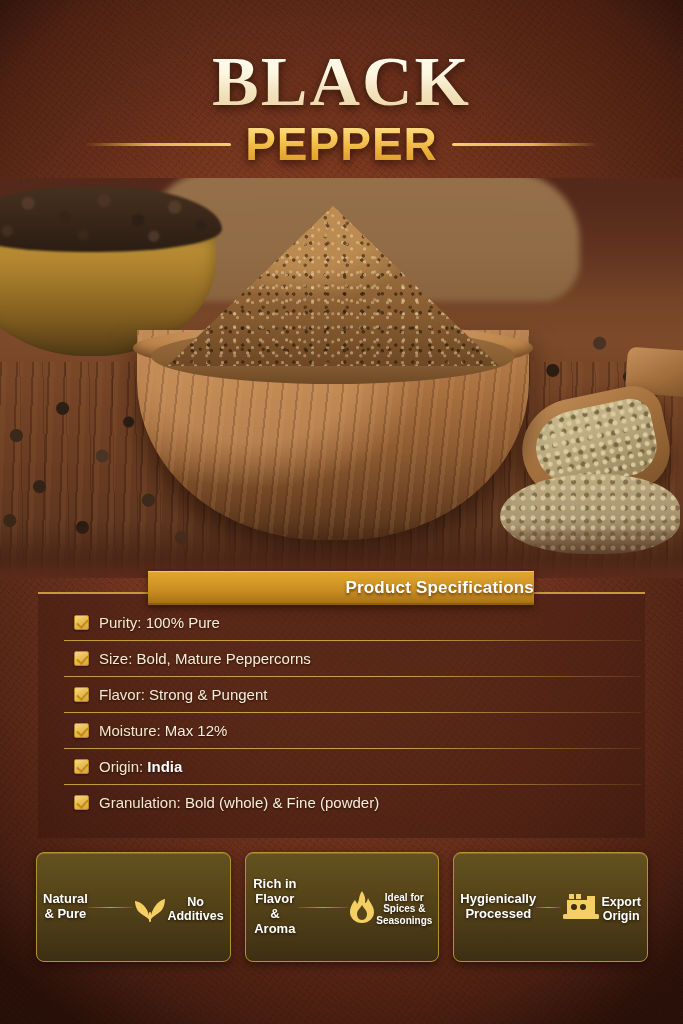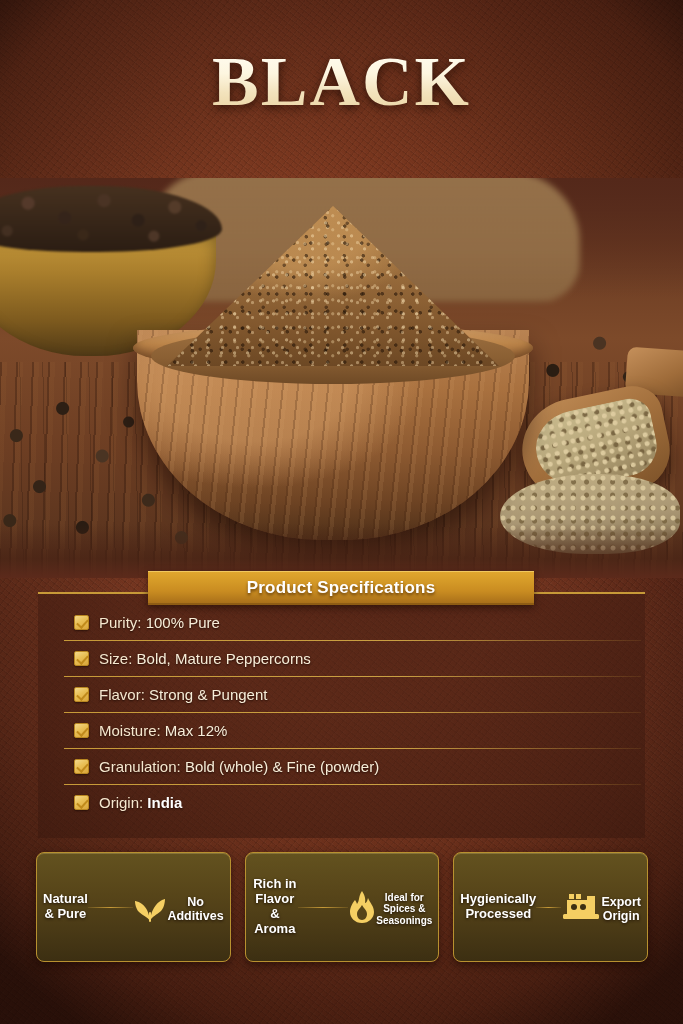--- a/index.html
+++ b/index.html
@@ -245,21 +245,21 @@
   
   .spec-panel{
     position:absolute; left:38px; top:592px; width:607px; height:246px;
     z-index:7;
     border-top:2px solid #c79a38;
     background:linear-gradient(180deg,rgba(70,30,18,.62) 0%,rgba(58,24,14,.52) 100%);
   }
   .spec-banner{
     position:absolute; left:148px; top:571px; width:386px; height:34px;
     z-index:9;
-    display:flex; align-items:center; justify-content:center;
+    display:flex; align-items:center; justify-content:flex-end;
     background:linear-gradient(180deg,#e0a62e 0%,#d59a27 30%,#c98c21 62%,#a9701a 100%);
     border-top:1px solid #f0c860;
     border-bottom:2px solid #8e5c14;
     box-shadow:0 3px 7px rgba(25,8,2,.55);
   }
   .spec-banner-text{
     font-size:17px; font-weight:700; color:#ffffff;
     letter-spacing:.2px;
     text-shadow:0 2px 3px rgba(70,38,4,.75);
   }
@@ -365,20 +365,25 @@
       <div class="powder-grit"></div>
     </div>
 
     <div class="hero-fade-bottom"></div>
   </div>
 
   <div class="bg-vignette"></div>
 
   <div class="title-block">
     <div class="title-main">BLACK</div>
+    <div class="title-rule-row">
+      <div class="title-rule left"></div>
+      <div class="title-sub">PEPPER</div>
+      <div class="title-rule right"></div>
+    </div>
   </div>
 
   <div class="spec-panel">
     <div class="spec-list">
 
       <div class="spec-row">
         <span class="chk"></span>
         <span class="spec-text"><span>Purity:</span> <span class="val">100% Pure</span></span>
       </div>
 
@@ -392,26 +397,26 @@
         <span class="spec-text"><span>Flavor:</span> <span class="val">Strong &amp; Pungent</span></span>
       </div>
 
       <div class="spec-row">
         <span class="chk"></span>
         <span class="spec-text"><span>Moisture:</span> <span class="val">Max 12%</span></span>
       </div>
 
       <div class="spec-row">
         <span class="chk"></span>
+        <span class="spec-text"><span>Origin:</span> <span class="val bold">India</span></span>
+      </div>
+
+      <div class="spec-row">
+        <span class="chk"></span>
         <span class="spec-text"><span>Granulation:</span> <span class="val">Bold (whole) &amp; Fine (powder)</span></span>
-      </div>
-
-      <div class="spec-row">
-        <span class="chk"></span>
-        <span class="spec-text"><span>Origin:</span> <span class="val bold">India</span></span>
       </div>
 
     </div>
   </div>
 
   <div class="spec-banner">
     <span class="spec-banner-text">Product Specifications</span>
   </div>
 
   <div class="cards">

